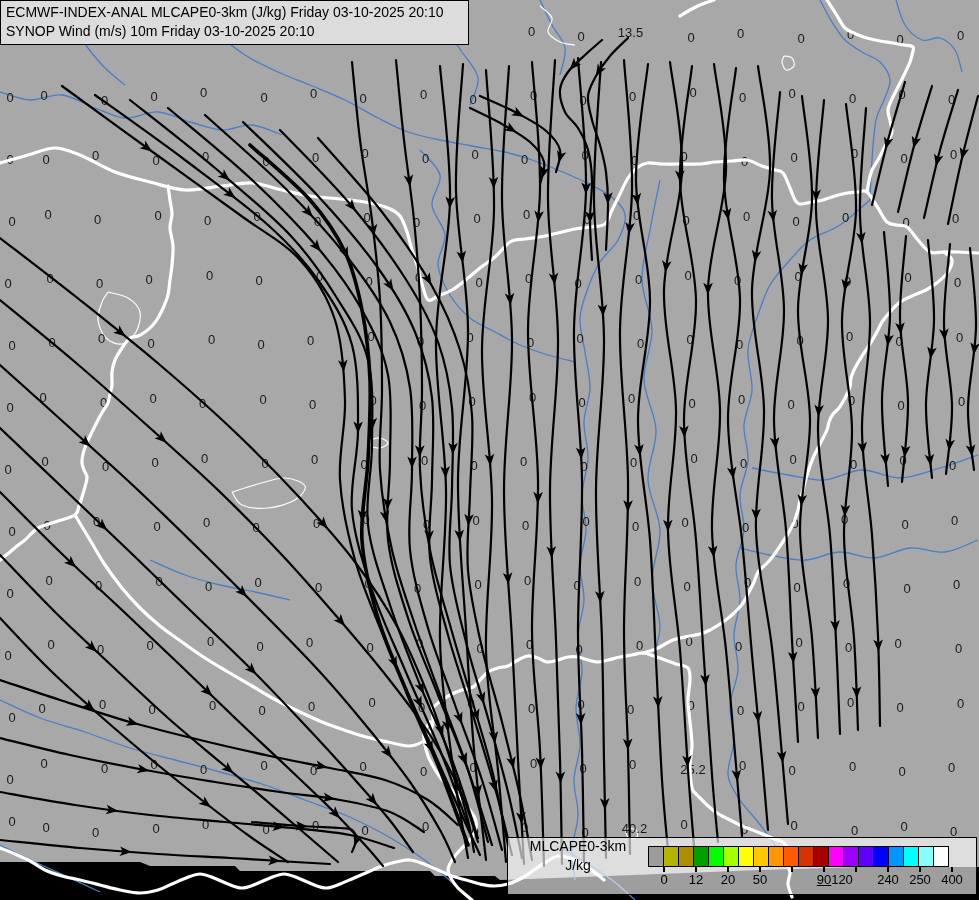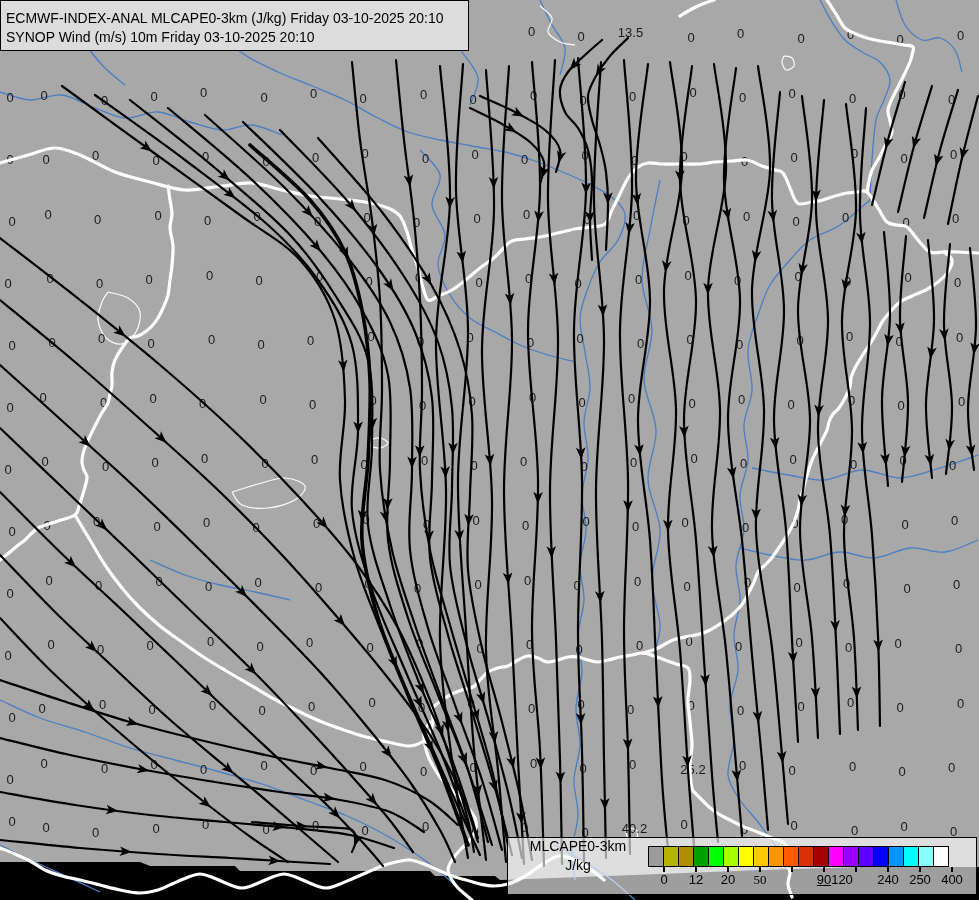--- a/index.html
+++ b/index.html
@@ -1,20 +1,20 @@
 <!DOCTYPE html>
 <html><head>
 <meta charset="utf-8">
 <style>
   html,body{margin:0;padding:0;background:#888;}
   .stage{position:relative;width:979px;height:900px;overflow:hidden;background:#a8a8a8;
          font-family:"Liberation Sans",sans-serif;}
   .stage svg{position:absolute;left:0;top:0;}
   .header-box{position:absolute;left:0;top:0;width:469px;box-sizing:border-box;
-    background:#dcdcdc;border:1px solid #000;padding:8px 5px 3px 5px;
+    background:#dcdcdc;border:1px solid #000;padding:2px 5px 3px 5px;
     font-size:14px;line-height:19px;color:#000;white-space:nowrap;}
   .legend{position:absolute;left:507px;top:837px;width:470px;height:58px;box-sizing:border-box;
     background:rgba(255,255,255,0.62);border:1px solid #000;color:#000;}
   .legend-textcol{position:absolute;left:0;top:0;width:140px;text-align:center;font-size:14px;line-height:16px;}
   .legend-title1{margin-top:7px;}
   .legend-units{margin-top:3px;}
   .colorbar{position:absolute;left:140px;top:8px;height:21px;display:flex;}
   .colorbar .cell{width:16px;height:21px;border:1px solid #000;margin-left:-1px;box-sizing:border-box;}
   .colorbar .cell:first-child{margin-left:0;}
   .tickwrap{position:absolute;left:140px;top:29px;width:320px;height:24px;}
@@ -560,21 +560,21 @@
         <div class="cell" style="background: rgb(255, 255, 255);"></div>
       </div>
     <div class="tickwrap" id="tickwrap">
         <div class="tick" style="left: 15px;"></div>
         <span class="ticklabel" style="left: 16px;">0</span>
         <div class="tick" style="left: 47px;"></div>
         <span class="ticklabel" style="left: 48px;">12</span>
         <div class="tick" style="left: 79px;"></div>
         <span class="ticklabel" style="left: 80px;">20</span>
         <div class="tick" style="left: 111px;"></div>
-        <span class="ticklabel" style="left: 112px; font-family: Liberation Serif, serif;">50</span>
+        <span class="ticklabel" style="left: 112px;">50</span>
         <div class="tick" style="left: 143px;"></div>
         <span class="ticklabel" style="left: 131px; margin-top: 44px;">70</span>
         <div class="tick" style="left: 175px;"></div>
         <span class="ticklabel" style="left: 176px; text-decoration: underline;">90</span>
         <div class="tick" style="left: 207px;"></div>
         <span class="ticklabel" style="left: 194px;">120</span>
         <div class="tick" style="left: 239px;"></div>
         <span class="ticklabel" style="left: 240px;">240</span>
         <div class="tick" style="left: 271px;"></div>
         <span class="ticklabel" style="left: 272px;">250</span>

